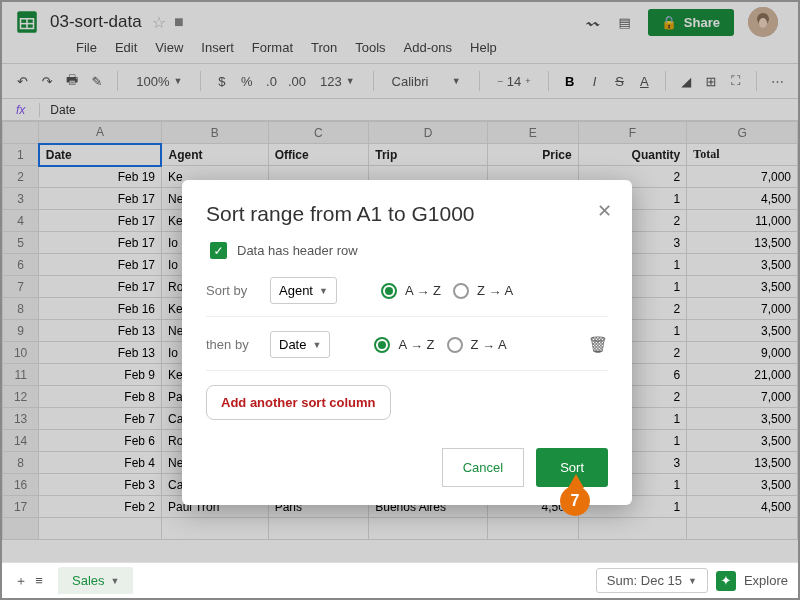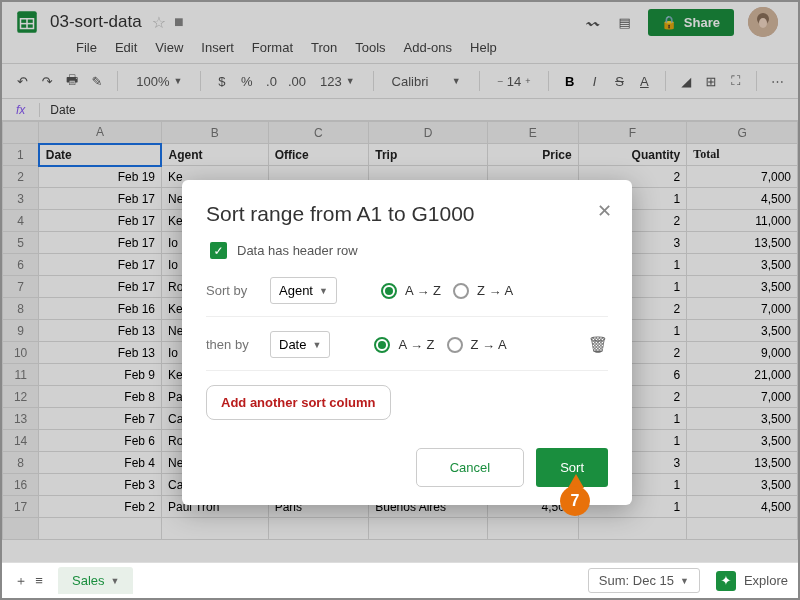--- a/index.html
+++ b/index.html
@@ -43,28 +43,28 @@
 .sort-label { font-size: 13px; color: #737373; width: 52px; }
 .dd { border: 1px solid #ccc; border-radius: 3px; padding: 5px 8px; font-size: 13px; display: flex; align-items: center; gap: 6px; cursor:pointer; background:#fff;}
 .radio { width: 16px; height: 16px; border: 2px solid #999; border-radius: 50%; display: inline-flex; align-items:center; justify-content:center; margin-right:4px; cursor:pointer;}
 .radio.sel { border-color: #1a8e3e; }
 .radio.sel::after { content:''; width:8px; height:8px; background:#1a8e3e; border-radius:50%;}
 .radio-lbl { font-size: 13px; color: #333; display:flex; align-items:center; gap:4px; cursor:pointer;}
 .del-icon { margin-left: auto; color: #666; cursor:pointer; font-size:16px;}
 .divider { border: none; border-top: 1px solid #eee; margin: 6px 0 14px 0; }
 .add-btn { border: 1px solid #ccc; border-radius: 8px; padding: 9px 14px; font-size: 13px; color: #b91c1c; background: #fff; cursor:pointer; font-weight:700;}
 .dialog-actions { display: flex; justify-content: flex-end; gap: 12px; margin-top: 28px; }
-.btn-cancel { border: 1px solid #ccc; background: #fff; color: #1a8e3e; padding: 8px 33px; border-radius: 5px; font-size: 13px; cursor:pointer; font-weight:500;}
+.btn-cancel { border: 1px solid #ccc; background: #fff; color: #1a8e3e; padding: 8px 20px; border-radius: 0; font-size: 13px; cursor:pointer; font-weight:500;}
 .btn-sort { background: #1a8e3e; color: #fff; border: none; padding: 12px 24px; border-radius: 3px; font-size: 13px; cursor:pointer; font-weight:500;}
 .callout { position: absolute; left: 558px; top: 474px; width: 32px; height: 40px; }
 .callout .pin { width: 30px; height: 30px; background: #e8710a; border-radius: 50%; color: #fff; display: flex; align-items:center; justify-content:center; font-size:16px; font-weight:bold; position:relative; top:10px;}
 .callout::before { content:''; position:absolute; top:-2px; left:8px; border-left:8px solid transparent; border-right:8px solid transparent; border-bottom:14px solid #e8710a;}
 .bottombar { position: absolute; bottom: 0; left: 0; right: 0; height: 36px; border-top: 1px solid #ddd; background: #fff; display: flex; align-items: center; padding: 0 10px; font-size: 13px; }
 .sheet-tab { background: #e8f0e9; color: #1a8e3e; padding: 6px 14px; border-radius: 3px 3px 0 0; margin-left: 10px; display:flex; align-items:center; gap:6px; font-weight:500;}
-.bb-right { margin-left: auto; display: flex; align-items: center; gap: 16px; }
+.bb-right { margin-left: auto; display: flex; align-items: center; gap: 8px; }
 .sum-box { border: 1px solid #ccc; padding: 4px 10px; border-radius: 3px; color:#555; display:flex; align-items:center; gap:6px;}
 .explore { color: #555; display:flex; align-items:center; gap:8px; }
 .explore-icon { width:20px; height:20px; background:#1a8e3e; border-radius:3px; display:flex; align-items:center; justify-content:center; color:#fff;}
 .caret { font-size:9px; color:#666;}
 </style>
 </head>
 <body>
 
 <div class="titlebar">
   <div class="logo">

